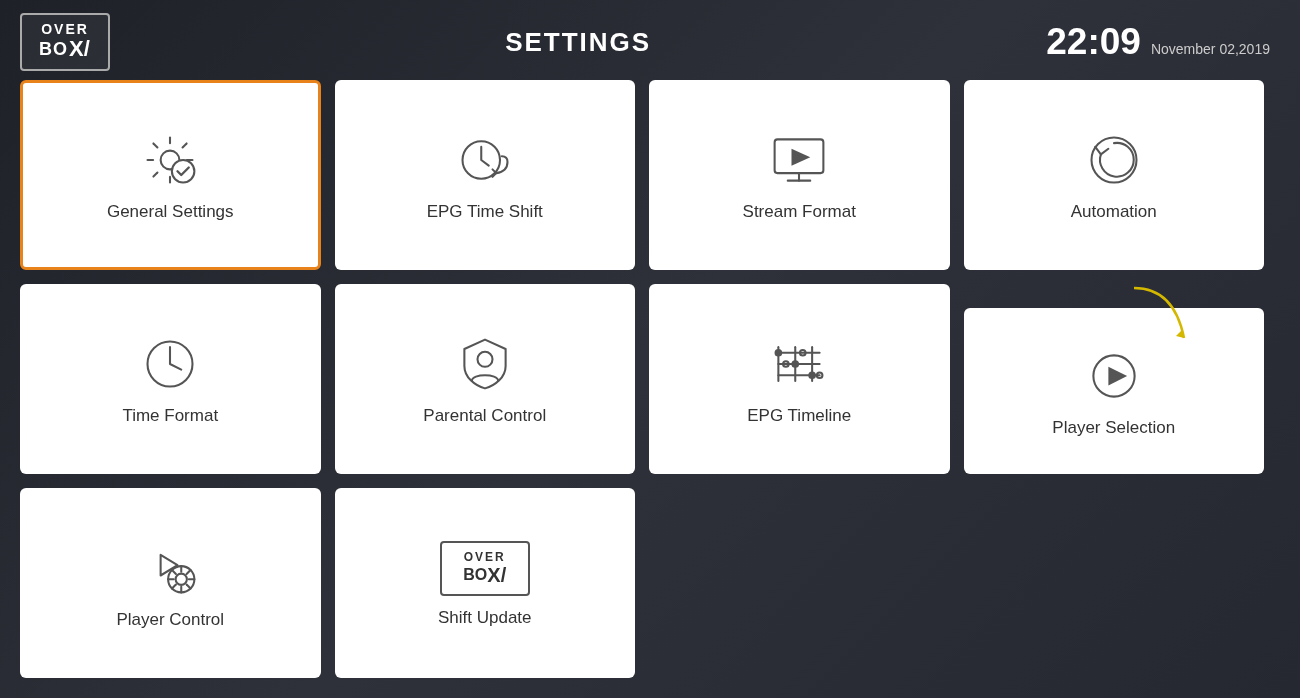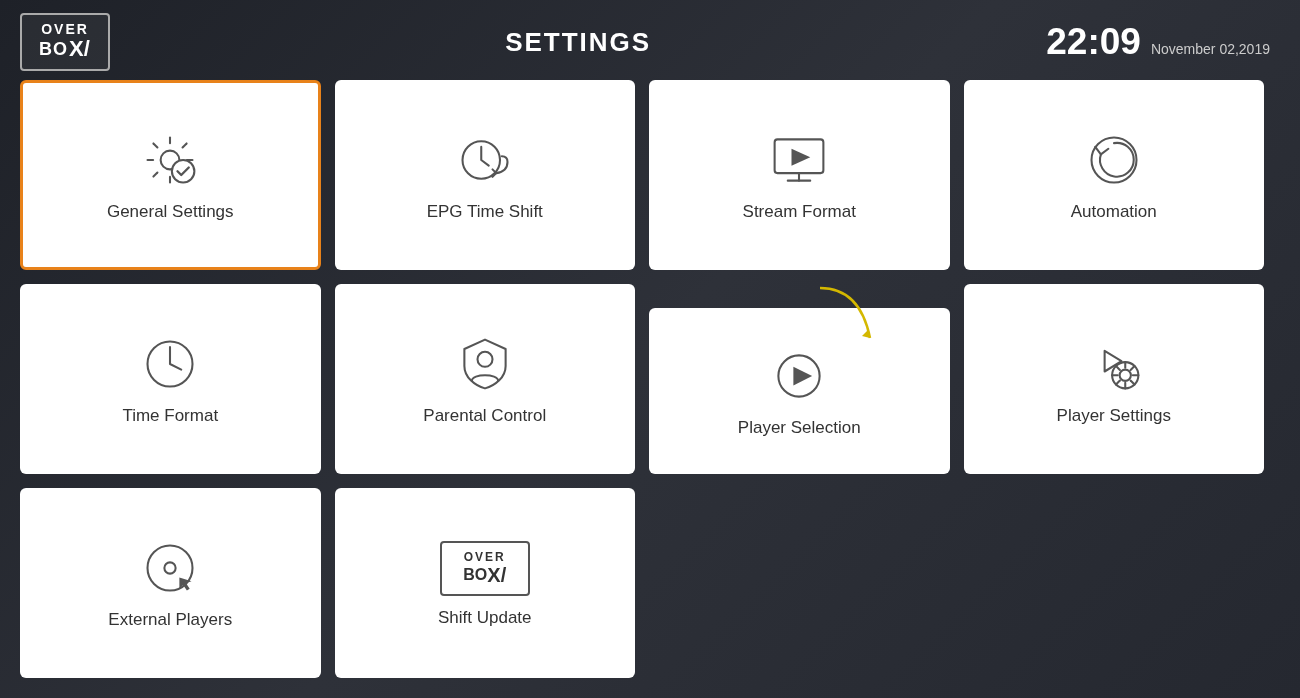--- a/index.html
+++ b/index.html
@@ -288,20 +288,43 @@
     <div class="grid-item-icon">
       <svg viewBox="0 0 64 64" fill="none" stroke="#555" stroke-width="2.2" stroke-linecap="round" stroke-linejoin="round">
         <path d="M32 6 L54 16 L54 34 C54 46 43 55 32 58 C21 55 10 46 10 34 L10 16 Z"></path>
         <circle cx="32" cy="27" r="8"></circle>
         <path d="M18 50 C18 42 46 42 46 50" fill="none"></path>
       </svg>
     </div>
     <span class="grid-item-label">Parental Control</span>
   </div>
 
+  <div class="grid-item">
+    <div class="grid-item-icon">
+      <svg viewBox="0 0 64 64" fill="none" stroke="#555" stroke-width="2.2" stroke-linecap="round" stroke-linejoin="round">
+
+        <line x1="10" y1="20" x2="54" y2="20"></line>
+        <line x1="10" y1="32" x2="54" y2="32"></line>
+        <line x1="10" y1="44" x2="54" y2="44"></line>
+
+        <line x1="10" y1="14" x2="10" y2="50"></line>
+        <line x1="28" y1="14" x2="28" y2="50"></line>
+        <line x1="46" y1="14" x2="46" y2="50"></line>
+
+        <circle cx="10" cy="20" r="3" fill="#555"></circle>
+        <circle cx="28" cy="32" r="3" fill="#555"></circle>
+        <circle cx="46" cy="44" r="3" fill="#555"></circle>
+
+        <circle cx="36" cy="20" r="3" fill="none" stroke="#555"></circle>
+        <circle cx="18" cy="32" r="3" fill="none" stroke="#555"></circle>
+        <circle cx="54" cy="44" r="3" fill="none" stroke="#555"></circle>
+      </svg>
+    </div>
+    <span class="grid-item-label">EPG Timeline</span>
+  </div>
 
   <div class="grid-item" style="position:relative;margin-top:24px;">
 
     <div class="arrow-annotation">
       <svg viewBox="0 0 80 80" fill="none">
         <path d="M10 10 Q50 10 60 60" stroke="#d4b800" stroke-width="2.5" fill="none"></path>
         <polygon points="52,58 60,60 58,52" fill="#d4b800"></polygon>
       </svg>
     </div>
     <div class="grid-item-icon">
@@ -324,34 +347,23 @@
         <line x1="44" y1="30" x2="44" y2="36"></line>
         <line x1="44" y1="52" x2="44" y2="58"></line>
         <line x1="30" y1="44" x2="36" y2="44"></line>
         <line x1="52" y1="44" x2="58" y2="44"></line>
         <line x1="34.1" y1="34.1" x2="38.3" y2="38.3"></line>
         <line x1="49.7" y1="49.7" x2="53.9" y2="53.9"></line>
         <line x1="53.9" y1="34.1" x2="49.7" y2="38.3"></line>
         <line x1="38.3" y1="49.7" x2="34.1" y2="53.9"></line>
       </svg>
     </div>
-    <span class="grid-item-label">Player Settings</span>
-  </div>
-
-  <div class="grid-item">
-    <div class="grid-item-icon">
-      <svg viewBox="0 0 64 64" fill="none" stroke="#555" stroke-width="2.2" stroke-linecap="round" stroke-linejoin="round">
-        <circle cx="32" cy="32" r="24"></circle>
-        <circle cx="32" cy="32" r="6"></circle>
-
-        <path d="M42 42 L42 54 L46 50 L50 56 L53 54 L49 48 L55 46 Z" fill="#555" stroke="none"></path>
-      </svg>
-    </div>
-    <span class="grid-item-label">External Players</span>
-  </div>
+    <span class="grid-item-label">Player Control</span>
+  </div>
+
 
 
   <div class="grid-item">
     <div class="grid-item-icon" style="width:90px;height:60px;">
       <div class="overbox-logo-small">
         <span class="over-text">OVER</span>
         <div class="box-row">
           <span class="box-text">BO</span>
           <span class="slash">X/</span>
         </div>

